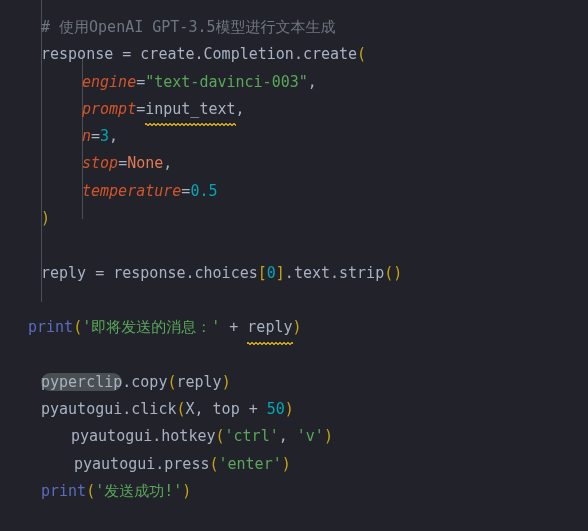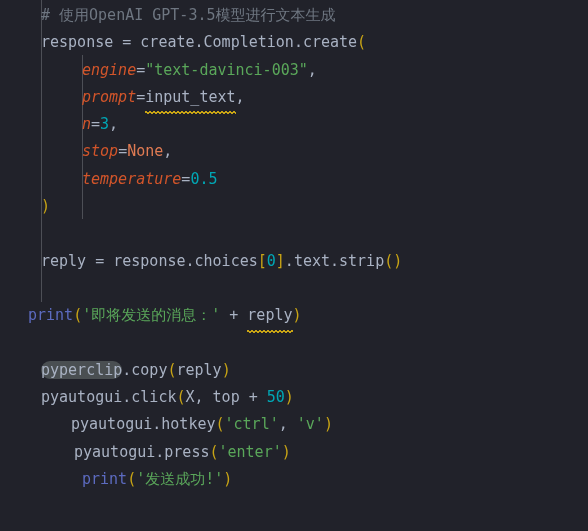--- a/index.html
+++ b/index.html
@@ -33,21 +33,21 @@
     background: #5c5f66;
     opacity: 0.75;
     pointer-events: none;
   }
   #guide-level-1 { left: 41px;  top: 0px;  height: 302px; }
   #guide-level-2 { left: 82px;  top: 55px; height: 164px; }
 
   .code-lines {
     position: absolute;
     left: 0;
-    top: 0;
+    top: 12px;
     width: 491px;
     padding-top: 2px;
     box-sizing: border-box;
   }
 
   .code-line {
     height: 27.3px;
     white-space: pre;
     padding-left: 41px;
     box-sizing: border-box;
@@ -103,16 +103,16 @@
       <div class="code-line" style="padding-left: 41px;"><span class="tok-bracket-1">)</span></div>
       <div class="code-line" style="padding-left: 41px;">&nbsp;</div>
       <div class="code-line" style="padding-left: 41px;"><span class="tok-plain">reply </span><span class="tok-op">=</span><span class="tok-plain"> response</span><span class="tok-op">.</span><span class="tok-plain">choices</span><span class="tok-bracket-1">[</span><span class="tok-number">0</span><span class="tok-bracket-1">]</span><span class="tok-op">.</span><span class="tok-plain">text</span><span class="tok-op">.</span><span class="tok-plain">strip</span><span class="tok-bracket-1">()</span></div>
       <div class="code-line" style="padding-left: 41px;">&nbsp;</div>
       <div class="code-line" style="padding-left: 28px;"><span class="tok-func">print</span><span class="tok-bracket-1">(</span><span class="tok-string">'即将发送的消息：'</span><span class="tok-plain"> </span><span class="tok-op">+</span><span class="tok-plain"> </span><span class="squiggle"><span class="tok-plain">reply</span></span><span class="tok-bracket-1">)</span></div>
       <div class="code-line" style="padding-left: 41px;">&nbsp;</div>
       <div class="code-line" style="padding-left: 41px;"><span class="tok-plain occurrence">pyperclip</span><span class="tok-op">.</span><span class="tok-plain">copy</span><span class="tok-bracket-1">(</span><span class="tok-plain">reply</span><span class="tok-bracket-1">)</span></div>
       <div class="code-line" style="padding-left: 41px;"><span class="tok-plain">pyautogui</span><span class="tok-op">.</span><span class="tok-plain">click</span><span class="tok-bracket-1">(</span><span class="tok-plain">X</span><span class="tok-op">,</span><span class="tok-plain"> top </span><span class="tok-op">+</span><span class="tok-plain"> </span><span class="tok-number">50</span><span class="tok-bracket-1">)</span></div>
       <div class="code-line" style="padding-left: 55px; margin-left: 16px;"><span class="tok-plain">pyautogui</span><span class="tok-op">.</span><span class="tok-plain">hotkey</span><span class="tok-bracket-1">(</span><span class="tok-string">'ctrl'</span><span class="tok-op">,</span><span class="tok-plain"> </span><span class="tok-string">'v'</span><span class="tok-bracket-1">)</span></div>
       <div class="code-line" style="padding-left: 41px; margin-left: 33px;"><span class="tok-plain">pyautogui</span><span class="tok-op">.</span><span class="tok-plain">press</span><span class="tok-bracket-1">(</span><span class="tok-string">'enter'</span><span class="tok-bracket-1">)</span></div>
-      <div class="code-line" style="padding-left: 41px; margin-left: 41px;"><span class="tok-func">print</span><span class="tok-bracket-1">(</span><span class="tok-string">'发送成功!'</span><span class="tok-bracket-1">)</span></div>
+      <div class="code-line" style="padding-left: 41px;"><span class="tok-func">print</span><span class="tok-bracket-1">(</span><span class="tok-string">'发送成功!'</span><span class="tok-bracket-1">)</span></div>
     </div>
 
 </div>
 
 </body></html>

